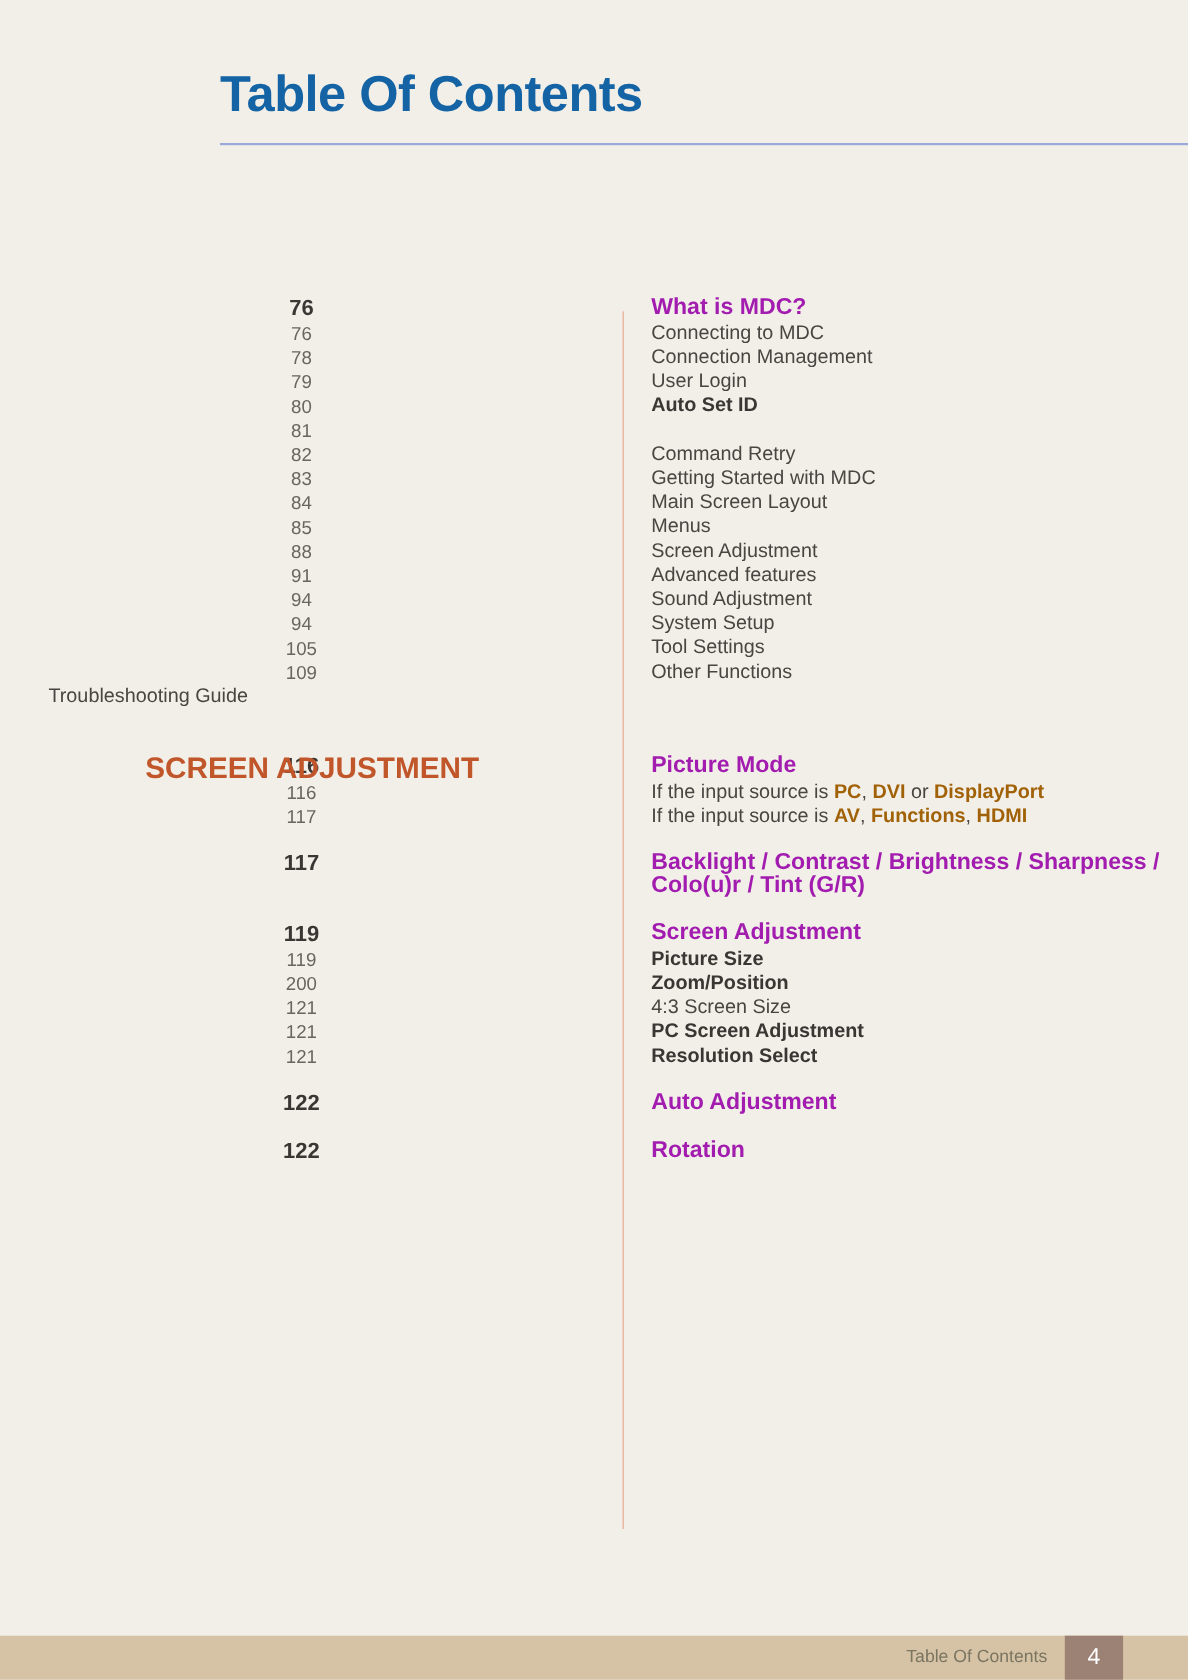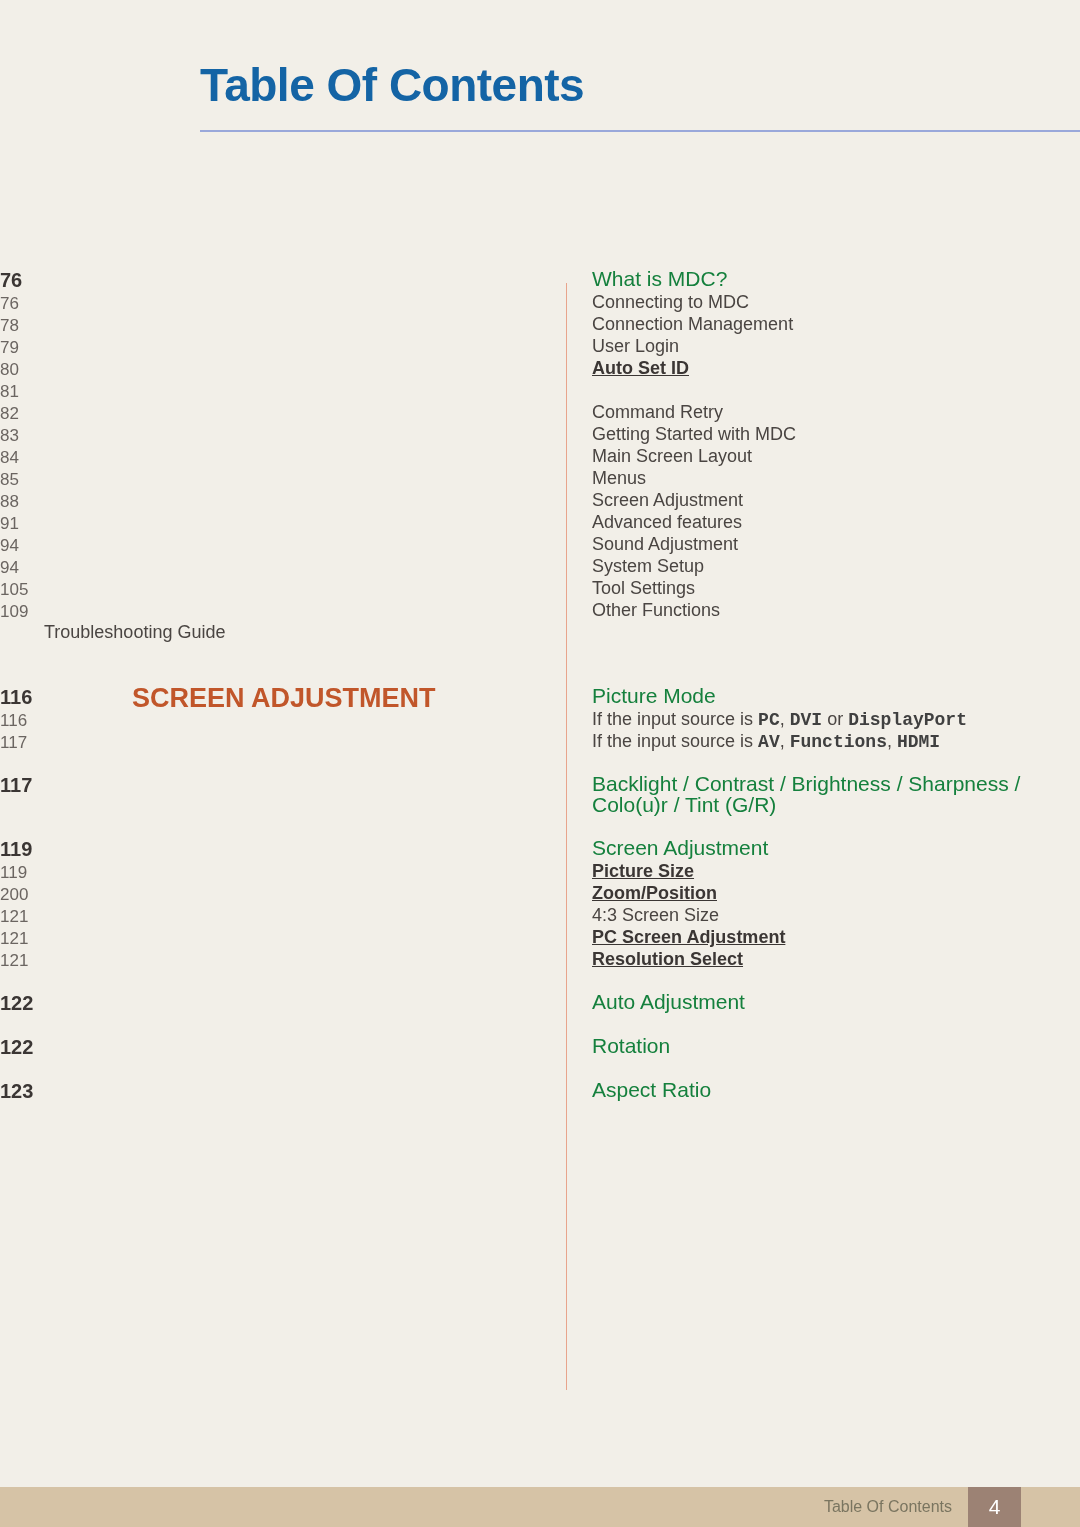--- a/index.html
+++ b/index.html
@@ -83,21 +83,21 @@
   }
 
   .row {
     display: flex;
     align-items: flex-start;
     line-height: 1.0;
   }
   .row .num {
     width: 548px;
     flex: 0 0 548px;
-    text-align: left;
+    text-align: center;
     box-sizing: border-box;
     padding-right: 0px;
     color: #5a5450;
   }
   .row .label {
     flex: 1 1 auto;
     padding-left: 44px;
     color: #3b3634;
   }
 
@@ -106,47 +106,46 @@
     padding-top: 0px;
   }
   .lvl1 .num {
     font-size: 20px;
     font-weight: bold;
     color: #3b3634;
     padding-top: 4px;
   }
   .lvl1 .label {
     font-size: 21px;
-    font-weight: normal;
-    color: #15803d;
+    font-weight: bold;
+    color: #a21caf;
     padding-top: 2px;
   }
 
   
   .lvl2 .num {
     font-size: 17px;
     font-weight: normal;
     color: #6b6561;
     padding-top: 5px;
   }
   .lvl2 .label {
     font-size: 18px;
     font-weight: normal;
     color: #4a4542;
     padding-top: 3px;
   }
   
   .lvl2.b .label {
     font-weight: bold;
     color: #3b3634;
-    text-decoration: underline;
   }
   .row.gap-md { margin-top: 20px; }
 
-  b.kw { font-weight: bold; color: #404040; font-family: Liberation Mono, monospace; }
+  b.kw { font-weight: bold; color: #a16207; }
 
   
   #footer {
     position: absolute;
     left: 0;
     bottom: 0;
     width: 1080px;
     height: 40px;
     background: #d6c3a6;
     display: flex;
@@ -294,24 +293,20 @@
           <span class="label">Resolution Select</span>
         </div>
         <div class="row lvl1 gap-md">
           <span class="num">122</span>
           <span class="label">Auto Adjustment</span>
         </div>
         <div class="row lvl1 gap-md">
           <span class="num">122</span>
           <span class="label">Rotation</span>
         </div>
-        <div class="row lvl1 gap-md">
-          <span class="num">123</span>
-          <span class="label">Aspect Ratio</span>
-        </div>
       </div>
     </div>
   </div>
 
 <div id="footer">
   <span id="footer-label">Table Of Contents</span>
   <span id="footer-pagebox">4</span>
 </div>
 
 </body></html>

